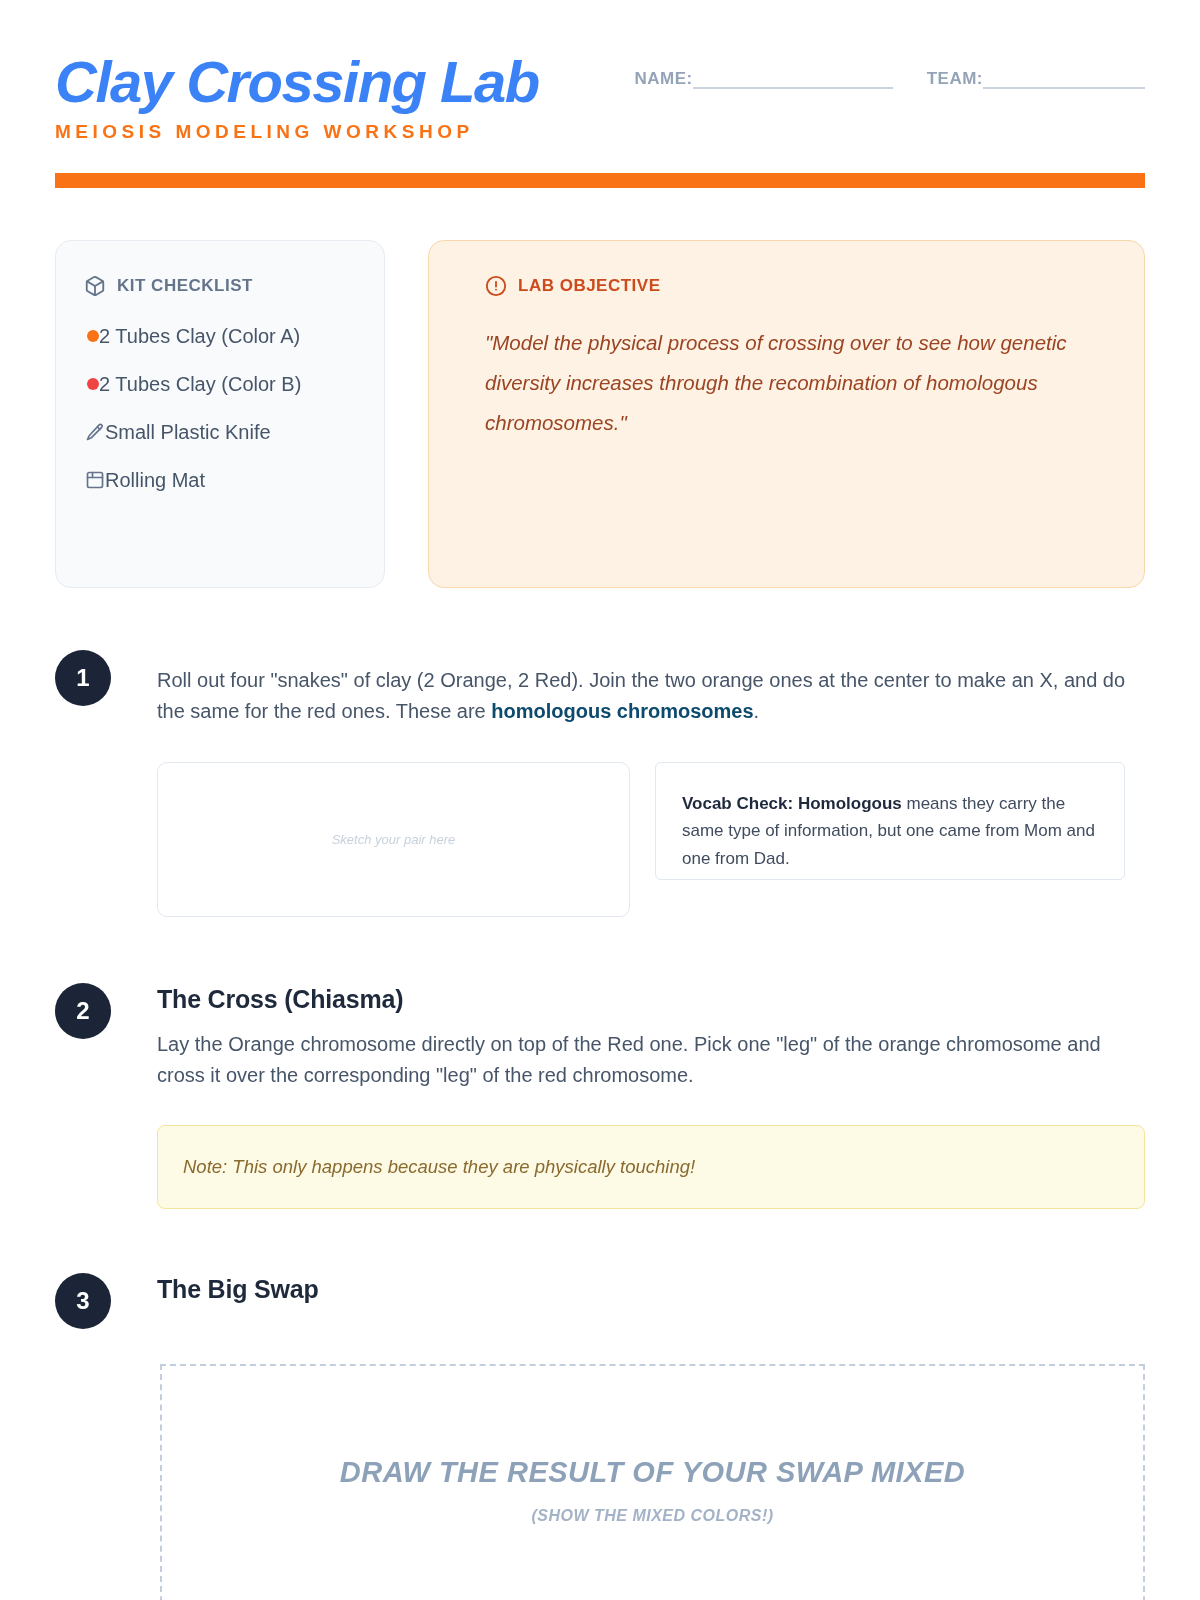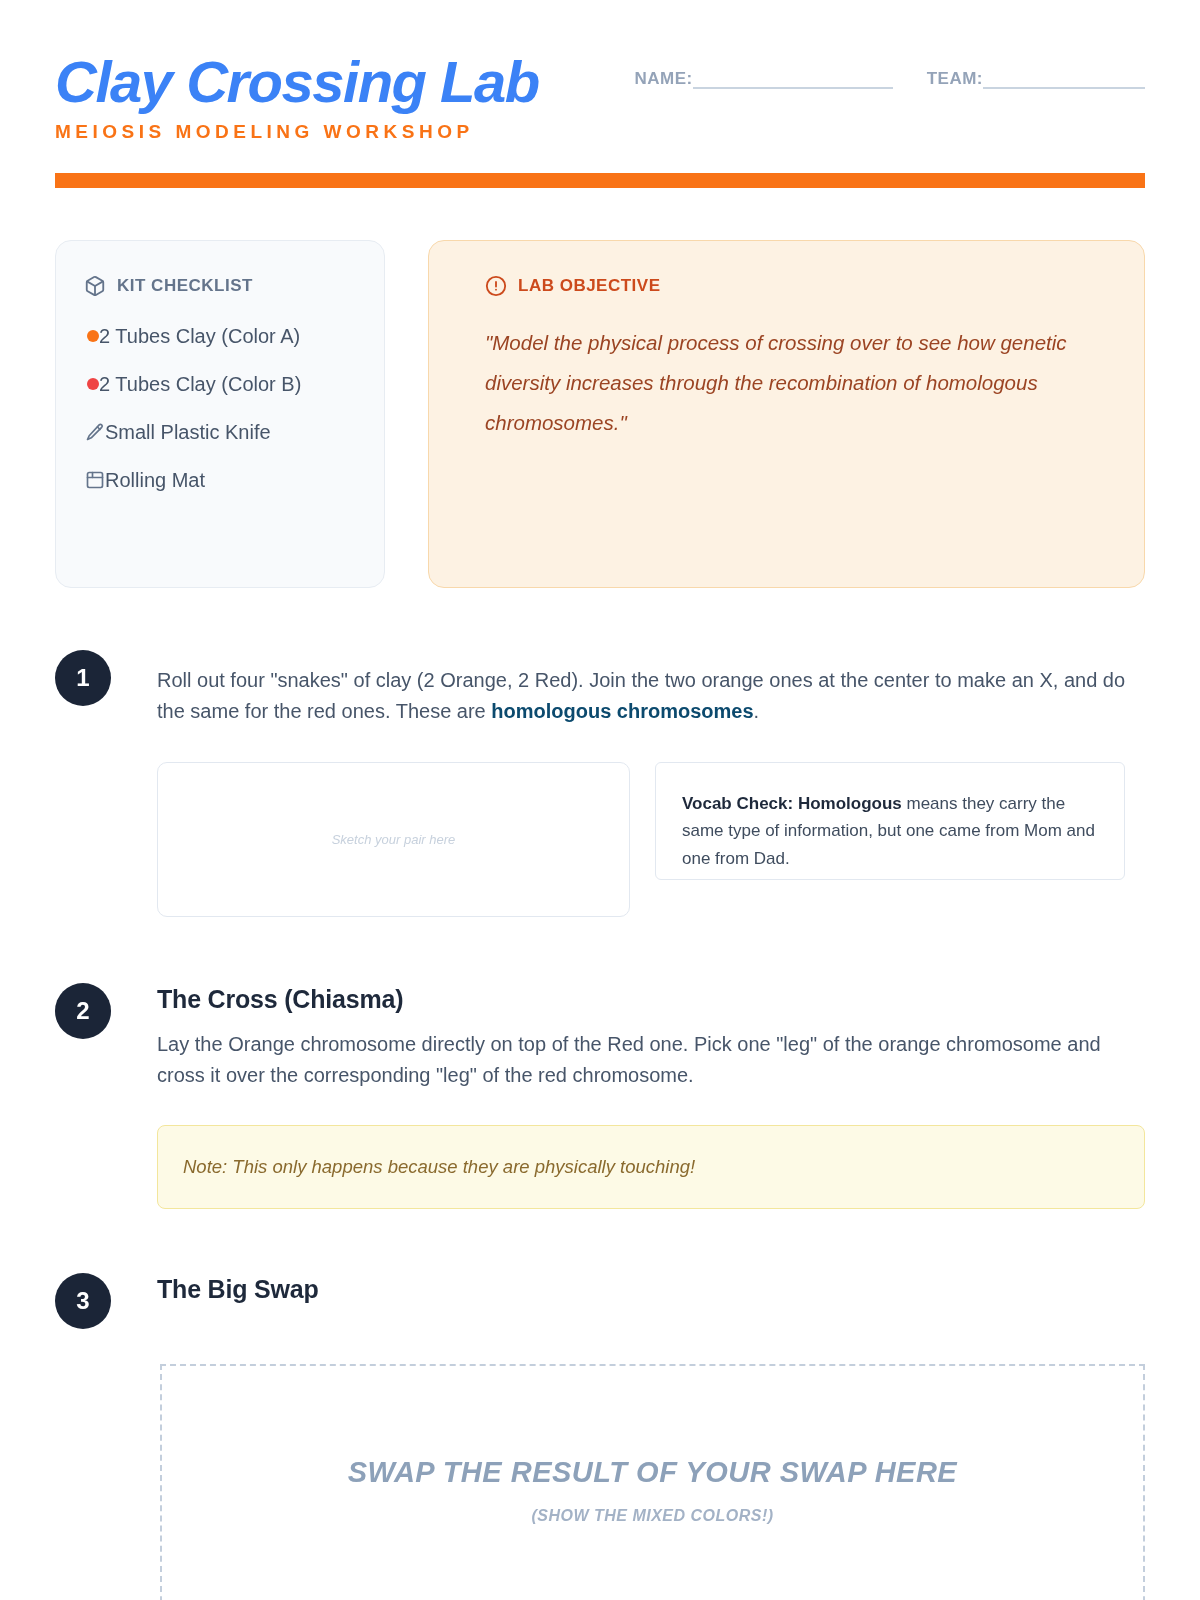--- a/index.html
+++ b/index.html
@@ -195,19 +195,19 @@
     </div>
   </div>
 
   <div class="step step-3">
     <div>
         <div class="step-num">3</div>
       </div>
     <div>
       <div class="step-title">The Big Swap</div>
       <div class="draw-box">
-        <div class="draw-title">SWAP THE RESULT OF YOUR SWAP HERE</div>
+        <div class="draw-title">DRAW THE RESULT OF YOUR SWAP MIXED</div>
         <div class="draw-sub">(SHOW THE MIXED COLORS!)</div>
       </div>
     </div>
   </div>
 
 </div>
 
 </body></html>

